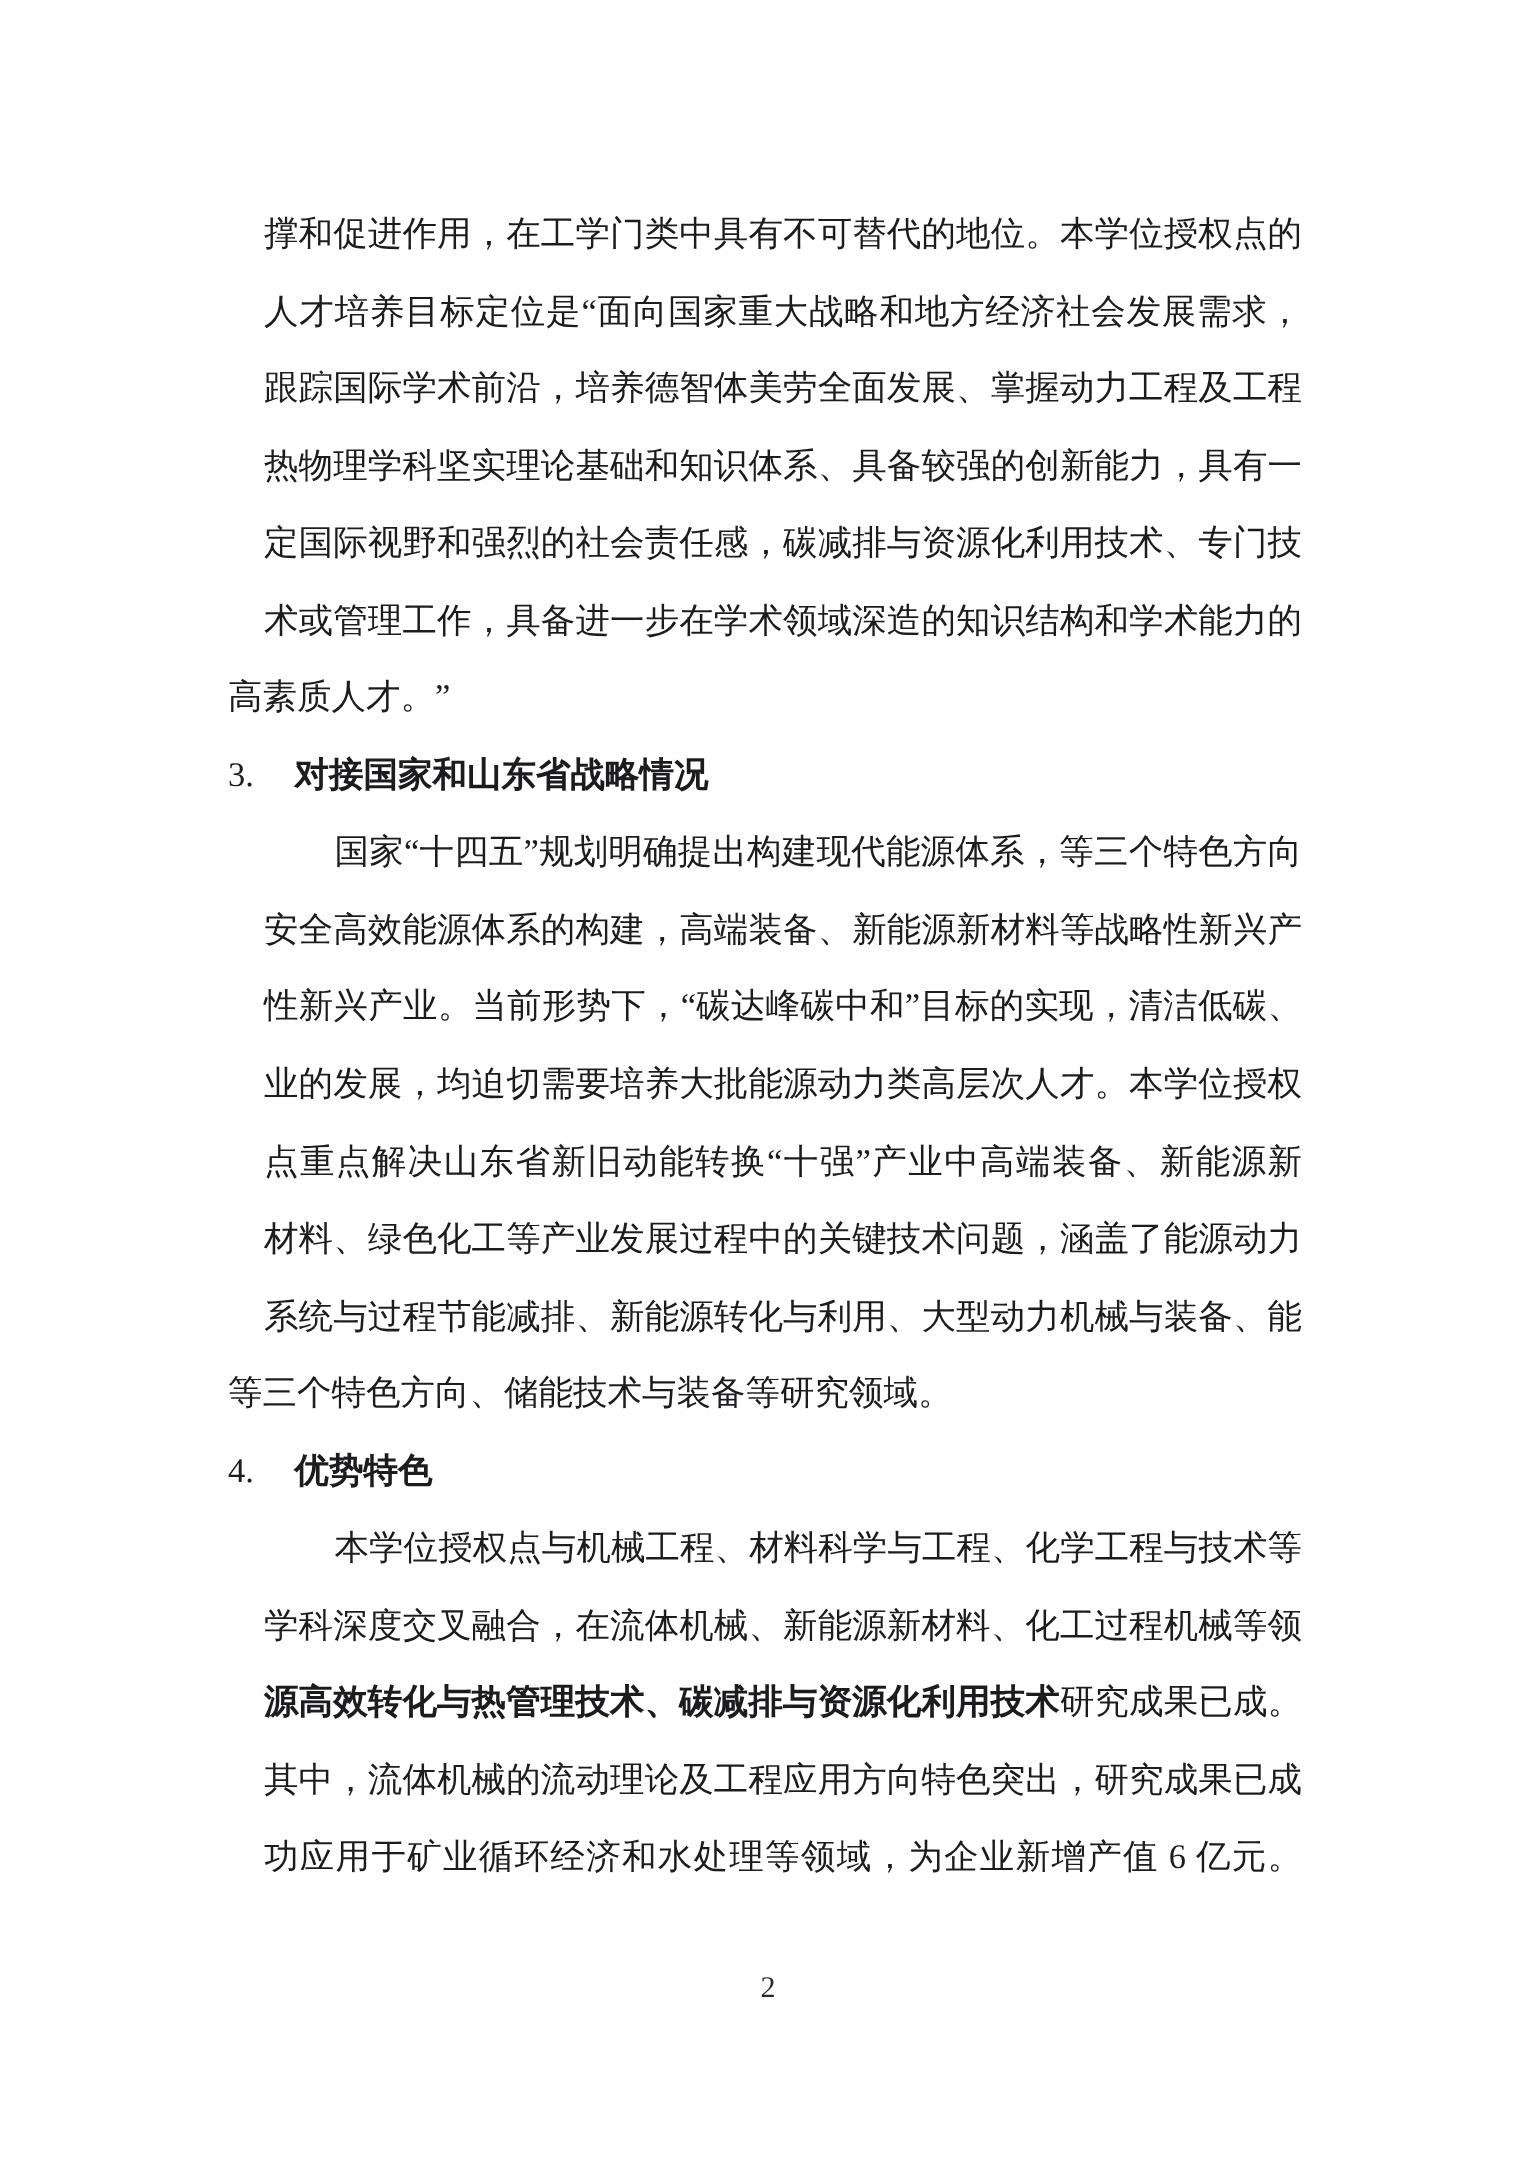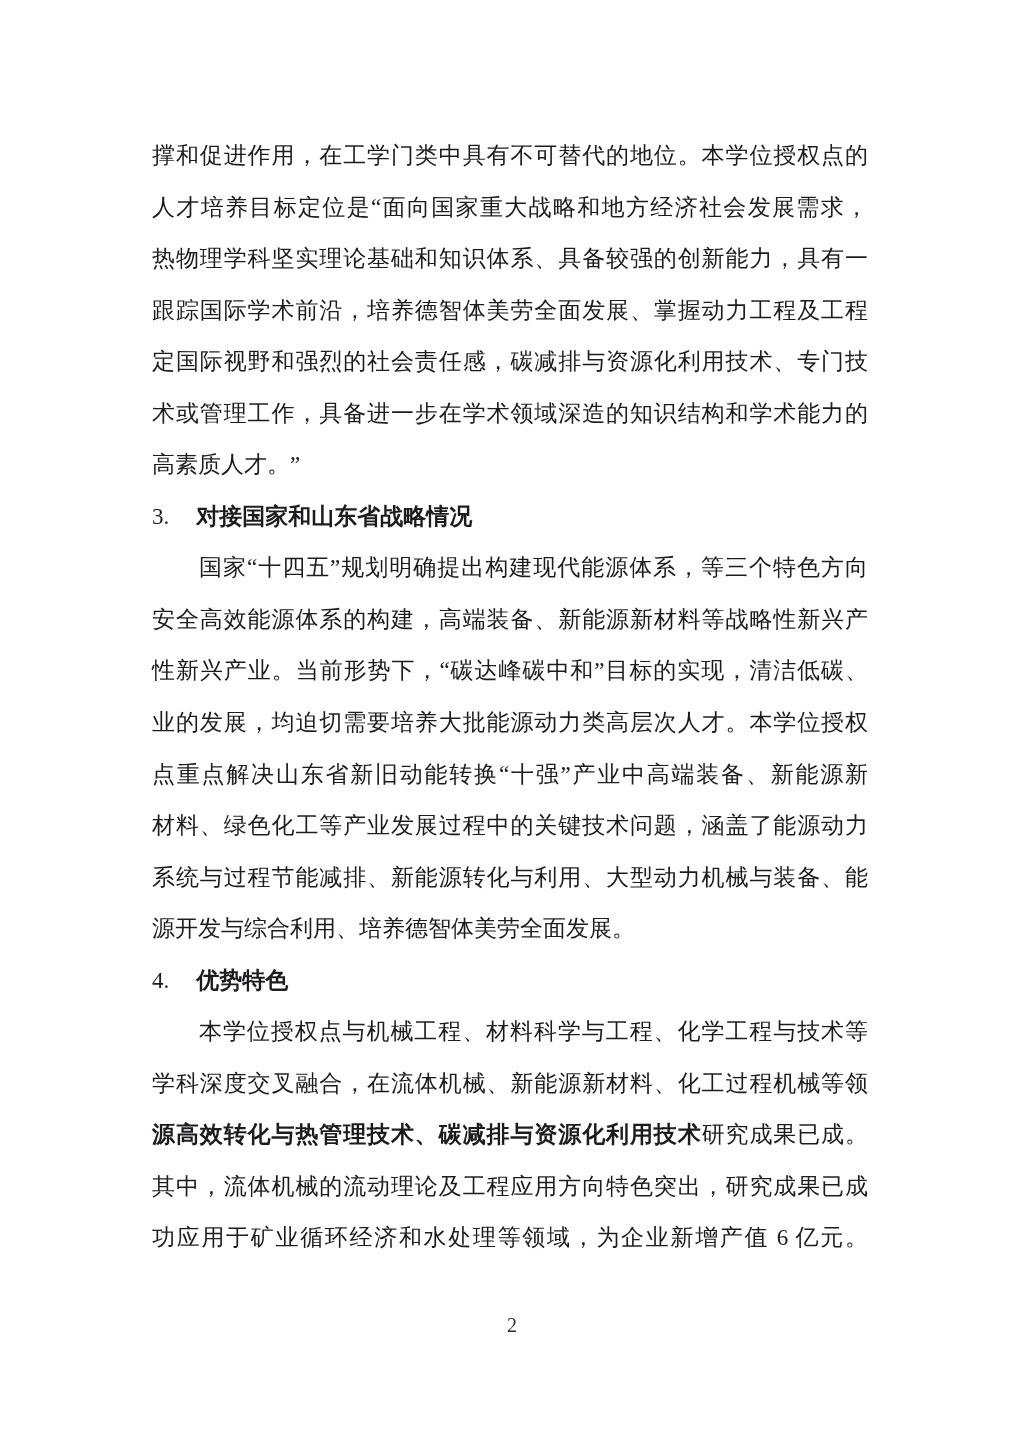--- a/index.html
+++ b/index.html
@@ -22,21 +22,21 @@
   .line {
     height: 51.55px;
     line-height: 51.55px;
     font-size: 23px;
     text-align: justify;
     text-align-last: auto;
     overflow: visible;
     white-space: normal;
     word-break: keep-all;
   }
-  .line.fill { text-align-last: justify; }
+  .line.fill { text-align-last: justify; margin-left: 24px; }
   .line.indent { text-indent: 47px; }
   .line .bold { font-weight: 700; }
   .line.heading { font-weight: 700; text-align: left; text-align-last: auto; }
   .heading-number {
     font-weight: 400;
     margin-right: 27px;
     font-family: "Liberation Serif", "DejaVu Serif", serif;
   }
   .heading-title { font-weight: 700; text-align: center; }
   .footer {
@@ -50,34 +50,34 @@
     color: #2a2a2c;
   }
 </style>
 </head>
 <body>
 
 <div class="page">
   <div class="content">
       <div class="line fill"><span>撑和促进作用，在工学门类中具有不可替代的地位。本学位授权点的</span></div>
       <div class="line fill"><span>人才培养目标定位是“面向国家重大战略和地方经济社会发展需求，</span></div>
+      <div class="line fill"><span>跟踪国际学术前沿，培养德智体美劳全面发展、掌握动力工程及工程</span></div>
       <div class="line fill"><span>热物理学科坚实理论基础和知识体系、具备较强的创新能力，具有一</span></div>
-      <div class="line fill"><span>跟踪国际学术前沿，培养德智体美劳全面发展、掌握动力工程及工程</span></div>
       <div class="line fill"><span>定国际视野和强烈的社会责任感，碳减排与资源化利用技术、专门技</span></div>
       <div class="line fill"><span>术或管理工作，具备进一步在学术领域深造的知识结构和学术能力的</span></div>
       <div class="line"><span>高素质人才。”</span></div>
       <div class="line heading"><span class="heading-number">3.</span><span class="heading-title">对接国家和山东省战略情况</span></div>
       <div class="line fill indent"><span>国家“十四五”规划明确提出构建现代能源体系，等三个特色方向</span></div>
       <div class="line fill"><span>安全高效能源体系的构建，高端装备、新能源新材料等战略性新兴产</span></div>
       <div class="line fill"><span>性新兴产业。当前形势下，“碳达峰碳中和”目标的实现，清洁低碳、</span></div>
       <div class="line fill"><span>业的发展，均迫切需要培养大批能源动力类高层次人才。本学位授权</span></div>
       <div class="line fill"><span>点重点解决山东省新旧动能转换“十强”产业中高端装备、新能源新</span></div>
       <div class="line fill"><span>材料、绿色化工等产业发展过程中的关键技术问题，涵盖了能源动力</span></div>
       <div class="line fill"><span>系统与过程节能减排、新能源转化与利用、大型动力机械与装备、能</span></div>
-      <div class="line"><span>源开发与综合利用、培养德智体美劳全面发展。</span></div>
+      <div class="line"><span>等三个特色方向、储能技术与装备等研究领域。</span></div>
       <div class="line heading"><span class="heading-number">4.</span><span class="heading-title">优势特色</span></div>
       <div class="line fill indent"><span>本学位授权点与机械工程、材料科学与工程、化学工程与技术等</span></div>
       <div class="line fill"><span>学科深度交叉融合，在流体机械、新能源新材料、化工过程机械等领</span></div>
       <div class="line fill"><span class="bold">源高效转化与热管理技术、碳减排与资源化利用技术</span><span>研究成果已成。</span></div>
       <div class="line fill"><span>其中，流体机械的流动理论及工程应用方向特色突出，研究成果已成</span></div>
       <div class="line fill"><span>功应用于矿业循环经济和水处理等领域，为企业新增产值 6 亿元。</span></div>
     </div>
   <div class="footer">2</div>
 </div>
 

